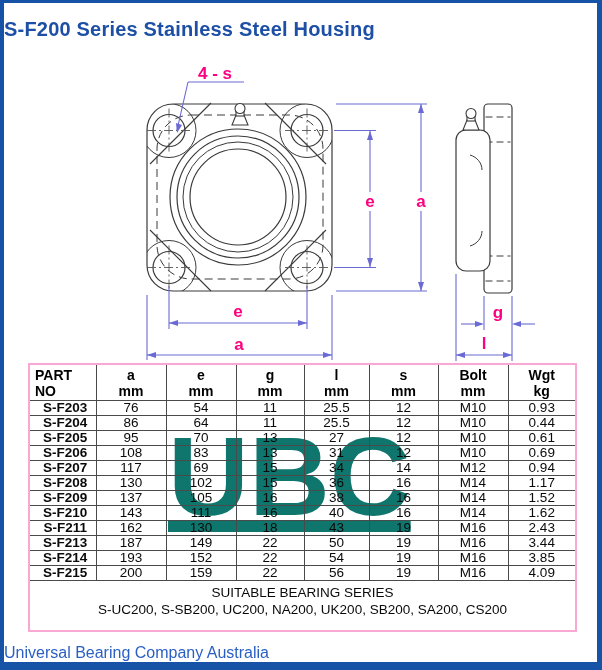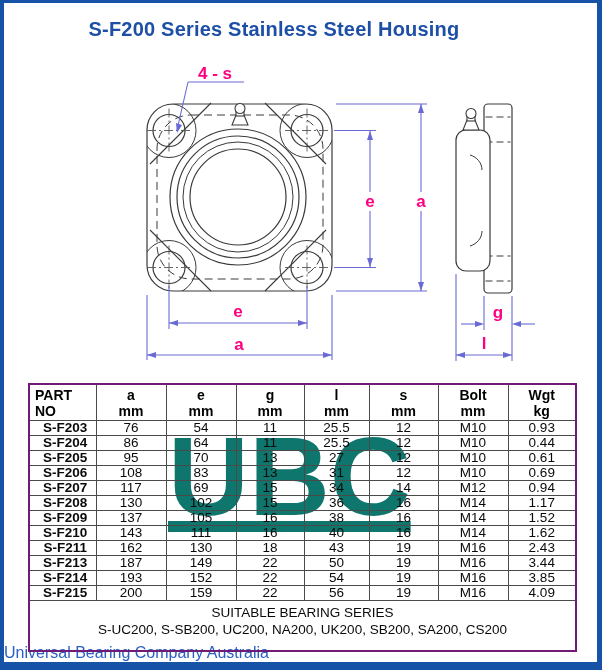--- a/index.html
+++ b/index.html
@@ -4,34 +4,33 @@
 <style>
   html,body { margin:0; padding:0; background:#e8e8e8; }
   body { font-family:"Liberation Sans", sans-serif; }
   .page {
     position:relative; width:602px; height:670px; box-sizing:border-box;
     background:#ffffff; overflow:hidden;
     border-top:3px solid #1653a6; border-left:4px solid #1653a6;
     border-right:5px solid #1653a6; border-bottom:8px solid #1653a6;
   }
   .title {
-    position:absolute; top:15px; left:0; width:540px; text-align:center;
+    position:absolute; top:15px; left:0; width:540px; text-align:left;
     font-size:20px; font-weight:bold; color:#1c4fa5; letter-spacing:0.2px;
   }
   svg.drawing { position:absolute; top:0; left:0; }
   .dim-label { font-size:17px; font-weight:bold; fill:#ff0080; font-family:"Liberation Sans",sans-serif; }
   .watermark {
     position:absolute; left:164px; top:418px; z-index:1;
     font-size:112px; line-height:1; font-weight:bold; color:#0f766e;text-decoration:underline;
   }
   table.spec {
     position:absolute; left:24px; top:360px; width:549px; z-index:2;
     border-collapse:collapse; table-layout:fixed; background:transparent;
-    border:2px solid #701a75;
-    margin-top:20px;
+    border:2px solid #f9a8d4;
   }
   table.spec th, table.spec td { border:1px solid #4a4a4a; background:transparent; }
   table.spec th { font-size:14px; font-weight:bold; text-align:center; padding:2px 0 1px 0; line-height:16px; color:#000; }
   table.spec th.part-col { text-align:left; padding-left:5px; }
   table.spec td { font-size:13.5px; height:14px; line-height:14px; text-align:center; padding:0; color:#0a0a0a; }
   table.spec td.part { font-weight:bold; text-align:center; padding-left:5px; }
   table.spec td.suit-title { font-size:13.5px; height:17px; border-bottom:none; padding-top:3px; }
   table.spec td.suit-list  { font-size:13.5px; height:17px; border-top:none; padding-bottom:12px; }
   .footer {
     position:absolute; top:641px; left:0; width:522px; 

